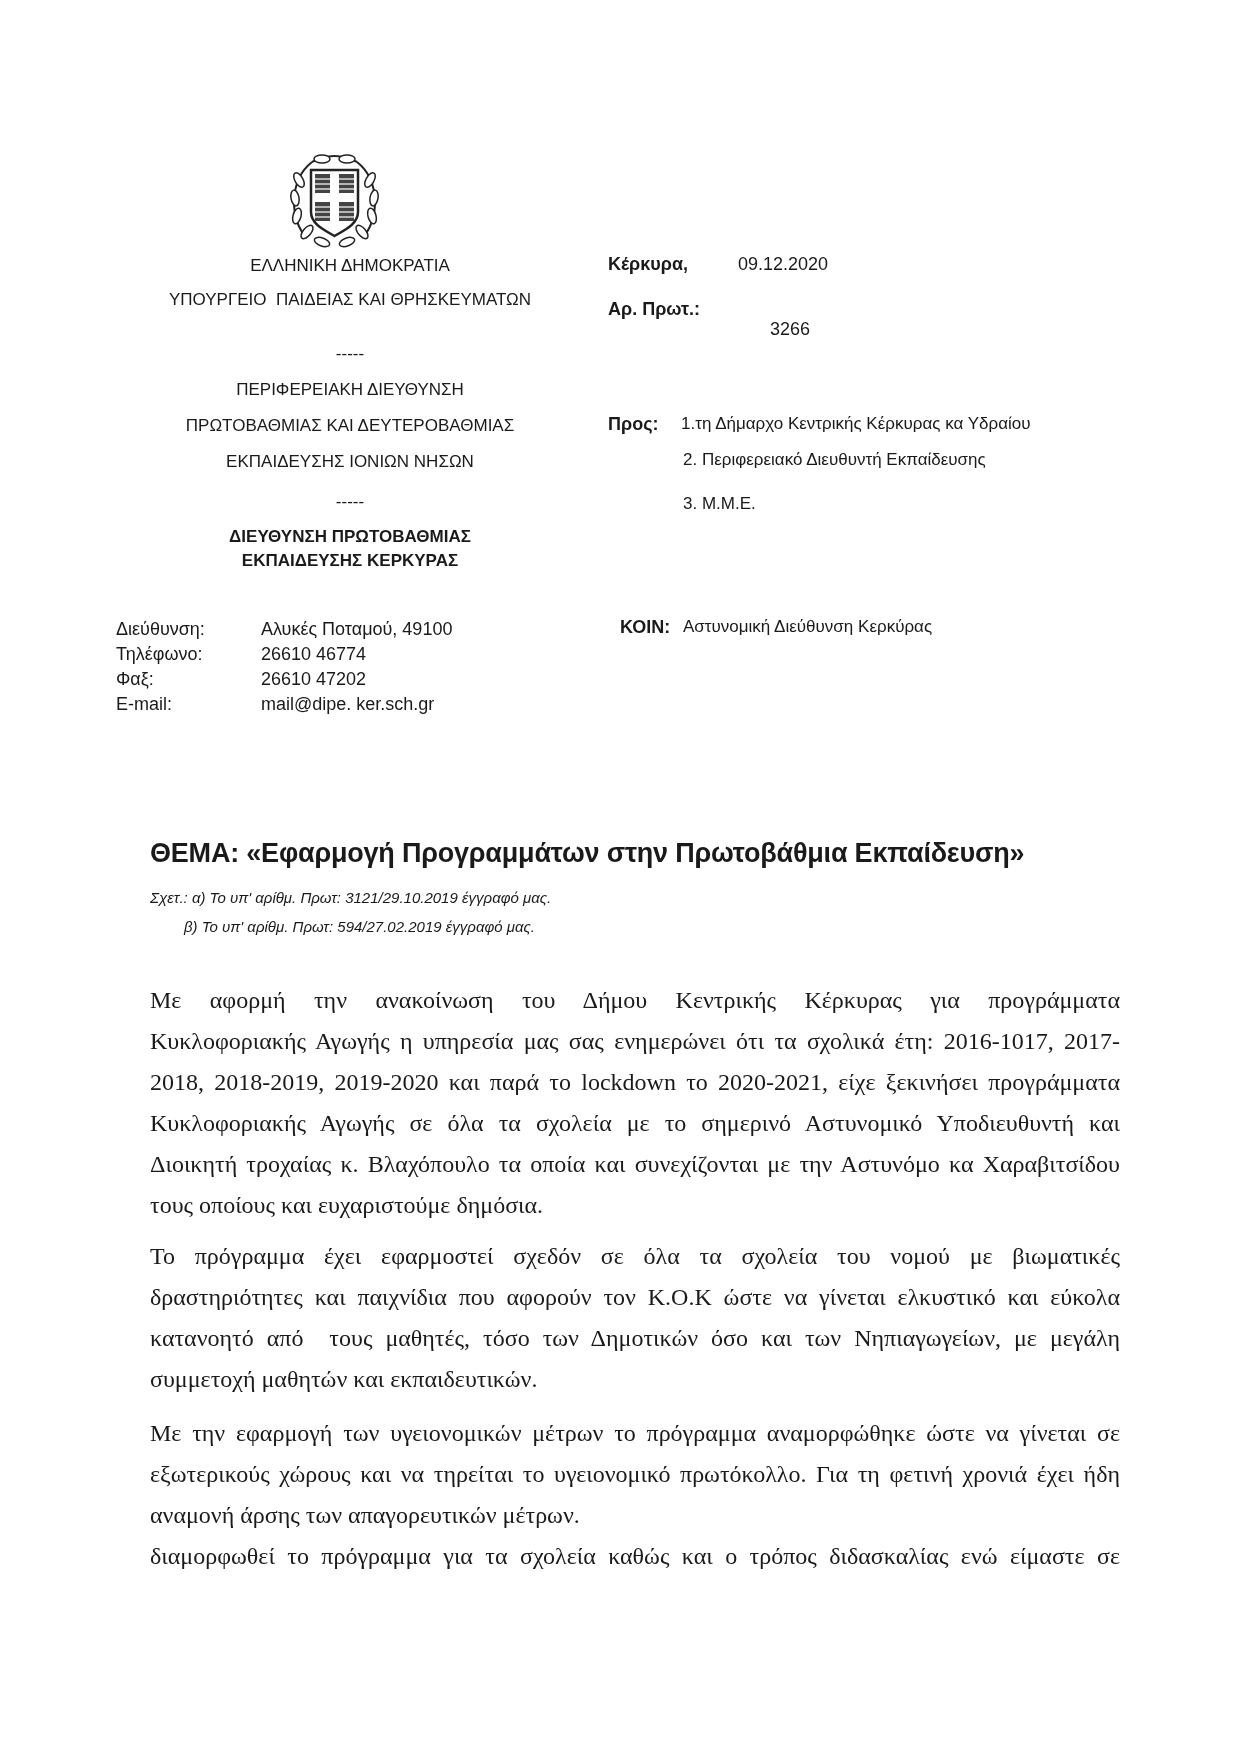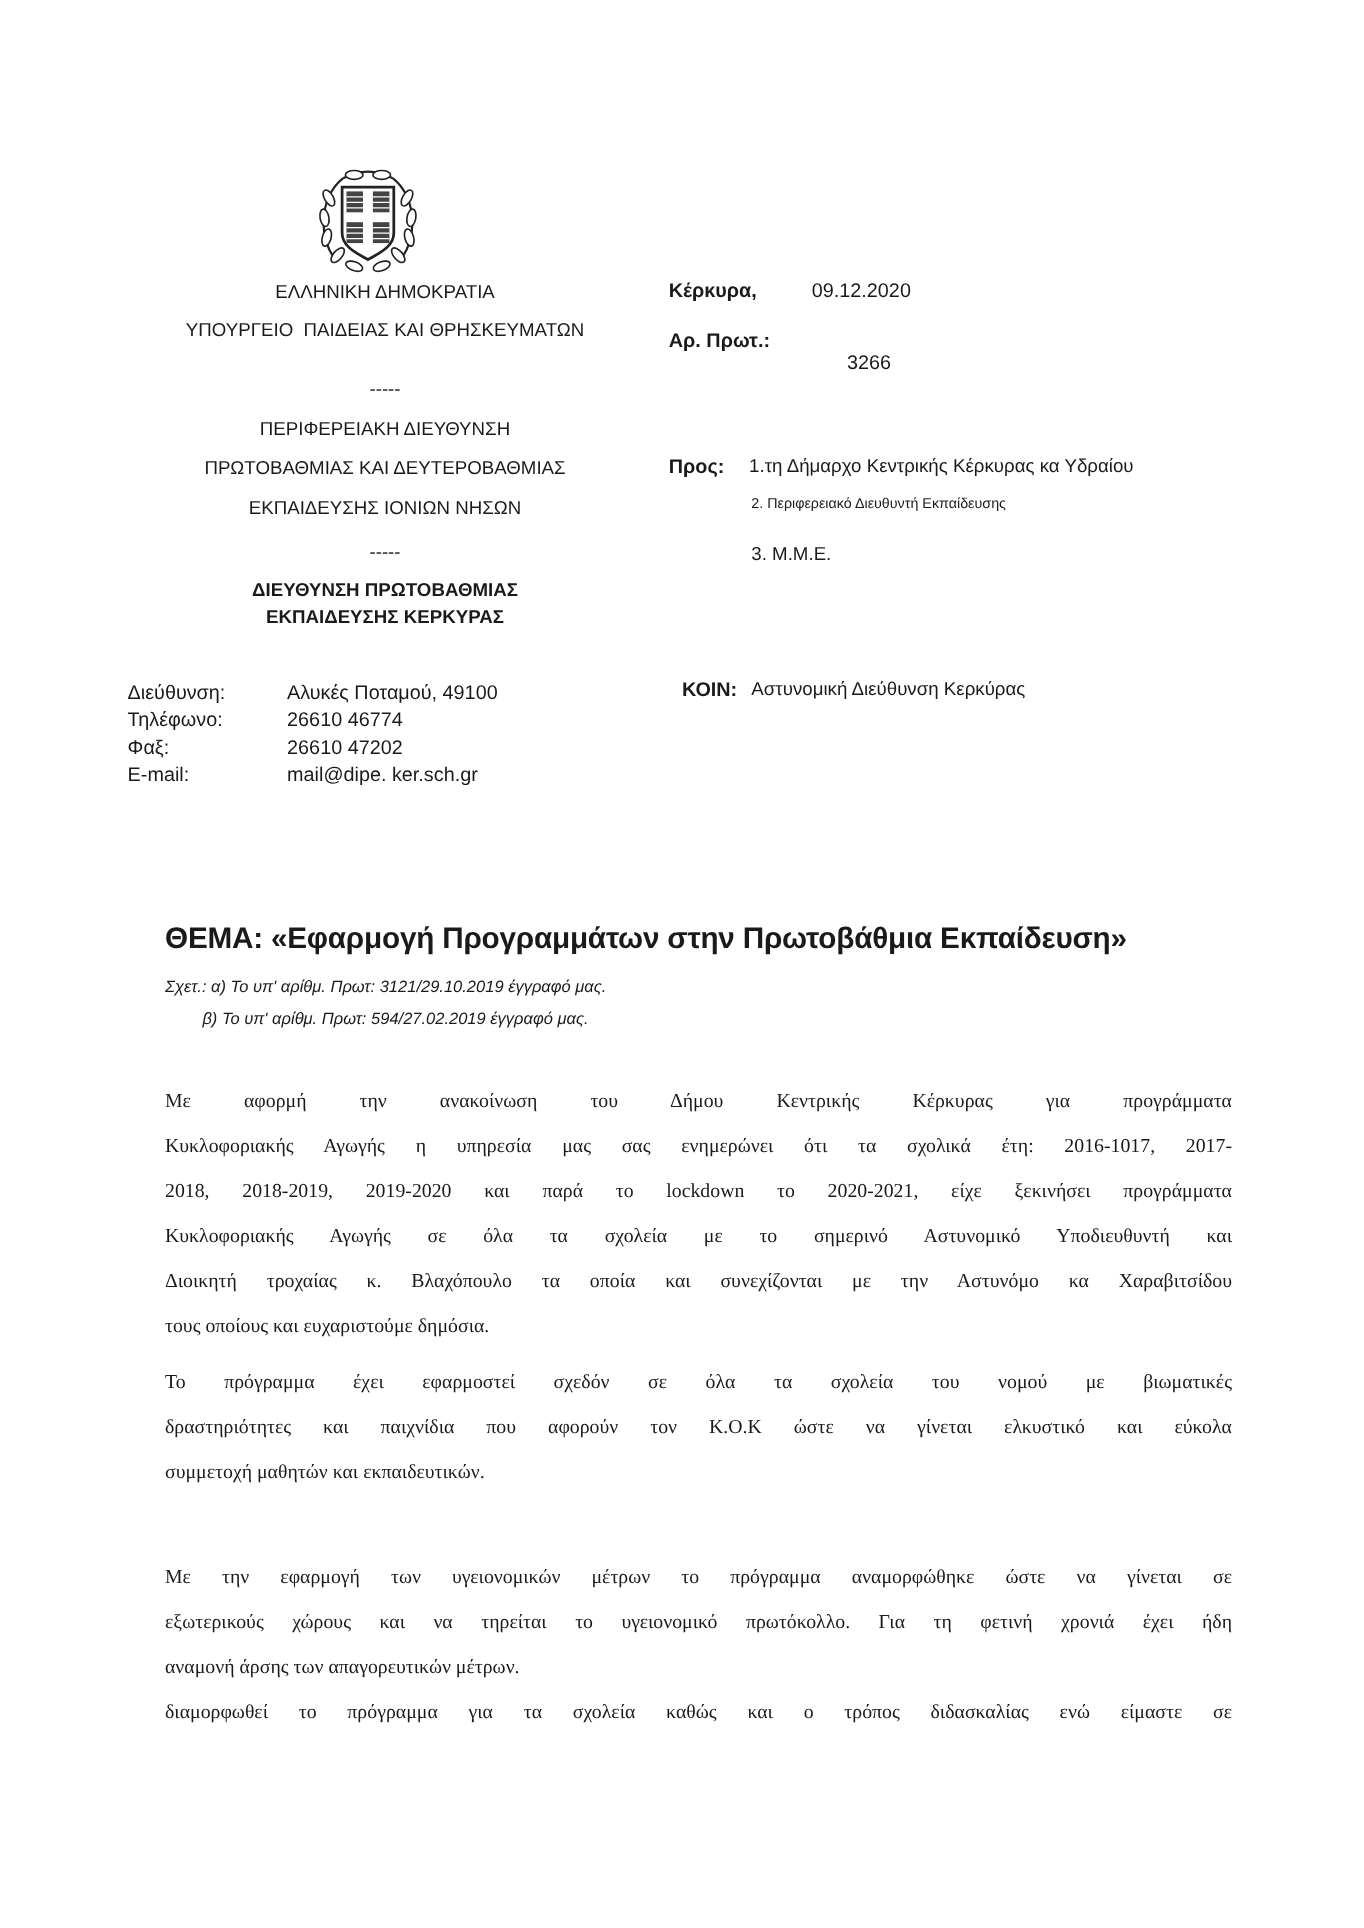--- a/index.html
+++ b/index.html
@@ -92,21 +92,21 @@
   <span class="label-b">Κέρκυρα,</span>
 </div>
 <div class="abs sans right-col" style="left:738px; top:254px;">09.12.2020</div>
 <div class="abs sans right-col" style="left:608px; top:299px;">
   <span class="label-b">Αρ. Πρωτ.:</span>
 </div>
 <div class="abs sans right-col" style="left:770px; top:299px;margin-top:20px;">3266</div>
 
 <div class="abs sans right-col label-b" style="left:608px; top:414px;">Προς:</div>
 <div class="abs sans right-col" style="left:681px; top:414px; font-size:17px;">1.τη Δήμαρχο Κεντρικής Κέρκυρας κα Υδραίου</div>
-<div class="abs sans right-col" style="left:683px; top:450px; font-size:13px;">2. Περιφερειακό Διευθυντή Εκπαίδευσης</div>
+<div class="abs sans right-col" style="left:683px; top:450px; font-size:17px;">2. Περιφερειακό Διευθυντή Εκπαίδευσης</div>
 <div class="abs sans right-col" style="left:683px; top:494px; font-size:17px;">3. Μ.Μ.Ε.</div>
 
 <div class="abs sans right-col label-b" style="left:608px; top:617px;margin-left:12px;">ΚΟΙΝ:</div>
 <div class="abs sans right-col" style="left:683px; top:617px; font-size:17px;">Αστυνομική Διεύθυνση Κερκύρας</div>
 
 <div class="abs sans contact">
   <div class="row">
       <span class="k">Διεύθυνση:</span>
       <span>Αλυκές Ποταμού, 49100</span>
     </div>
@@ -133,26 +133,27 @@
   <span class="line">Κυκλοφοριακής Αγωγής η υπηρεσία μας σας ενημερώνει ότι τα σχολικά έτη: 2016-1017, 2017-</span>
   <span class="line">2018, 2018-2019, 2019-2020 και παρά το lockdown το 2020-2021, είχε ξεκινήσει προγράμματα</span>
   <span class="line">Κυκλοφοριακής Αγωγής σε όλα τα σχολεία με το σημερινό Αστυνομικό Υποδιευθυντή και</span>
   <span class="line">Διοικητή τροχαίας κ. Βλαχόπουλο τα οποία και συνεχίζονται με την Αστυνόμο κα Χαραβιτσίδου</span>
   <span class="line last">τους οποίους και ευχαριστούμε δημόσια.</span>
 </div>
 
 <div class="abs serif body-text" style="top:1236px;">
   <span class="line">Το πρόγραμμα έχει εφαρμοστεί σχεδόν σε όλα τα σχολεία του νομού με βιωματικές</span>
   <span class="line">δραστηριότητες και παιχνίδια που αφορούν τον Κ.Ο.Κ ώστε να γίνεται ελκυστικό και εύκολα</span>
+  <span class="line" style="white-space:pre;">κατανοητό από  τους μαθητές, τόσο των Δημοτικών όσο και των Νηπιαγωγείων, με μεγάλη</span>
   <span class="line last">συμμετοχή μαθητών και εκπαιδευτικών.</span>
 </div>
 
 <div class="abs serif body-text" style="top:1413px;">
   <span class="line">Με την εφαρμογή των υγειονομικών μέτρων το πρόγραμμα αναμορφώθηκε ώστε να γίνεται σε</span>
   <span class="line">εξωτερικούς χώρους και να τηρείται το υγειονομικό πρωτόκολλο. Για τη φετινή χρονιά έχει ήδη</span>
   <span class="line last">αναμονή άρσης των απαγορευτικών μέτρων.</span>
   <span class="line">διαμορφωθεί το πρόγραμμα για τα σχολεία καθώς και ο τρόπος διδασκαλίας ενώ είμαστε σε</span>
 </div>
 
 <style>
   .body-text .line:first-child { padding-left:0; }
-  .body-text .line { font-size:18px; }
+  .body-text .line { font-size:24px; }
 </style>
 
 </body></html>

